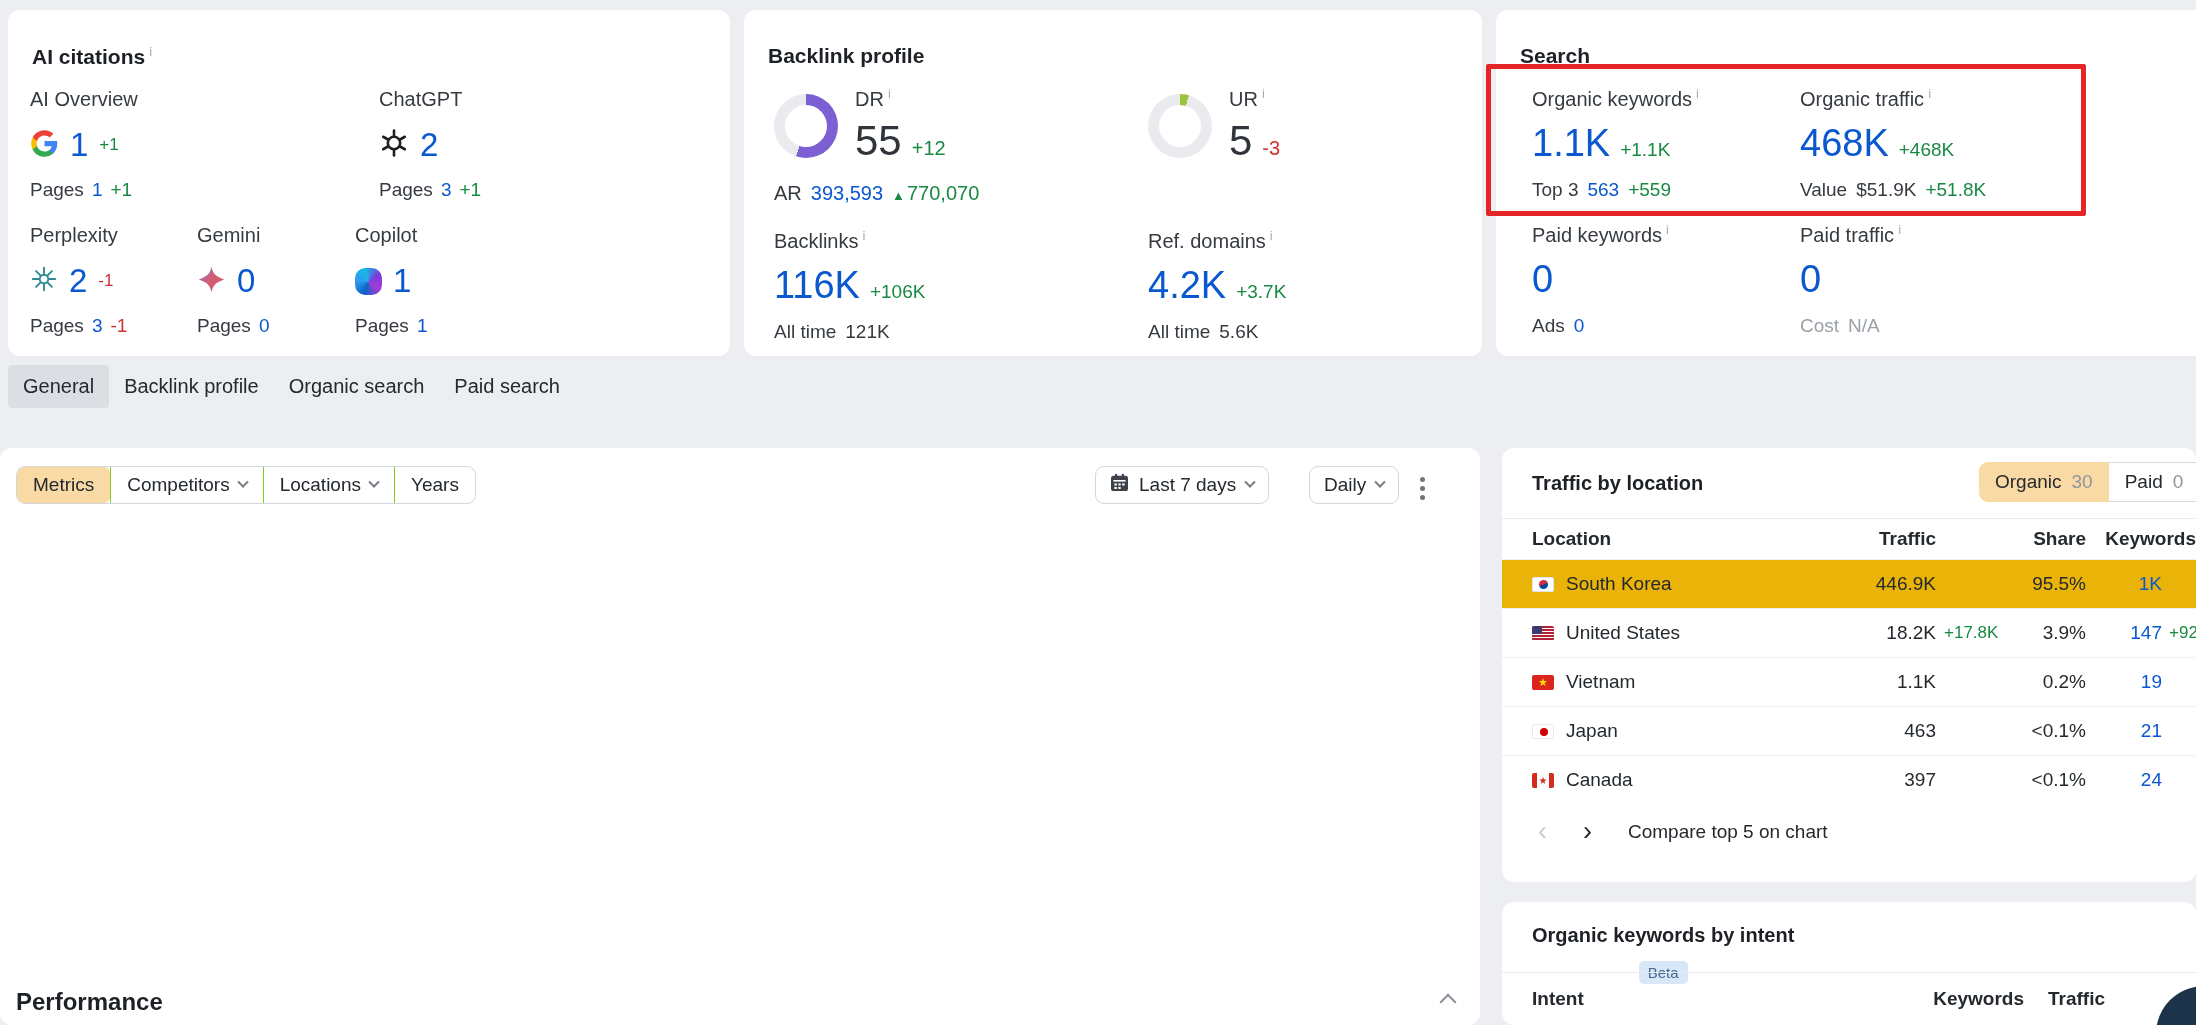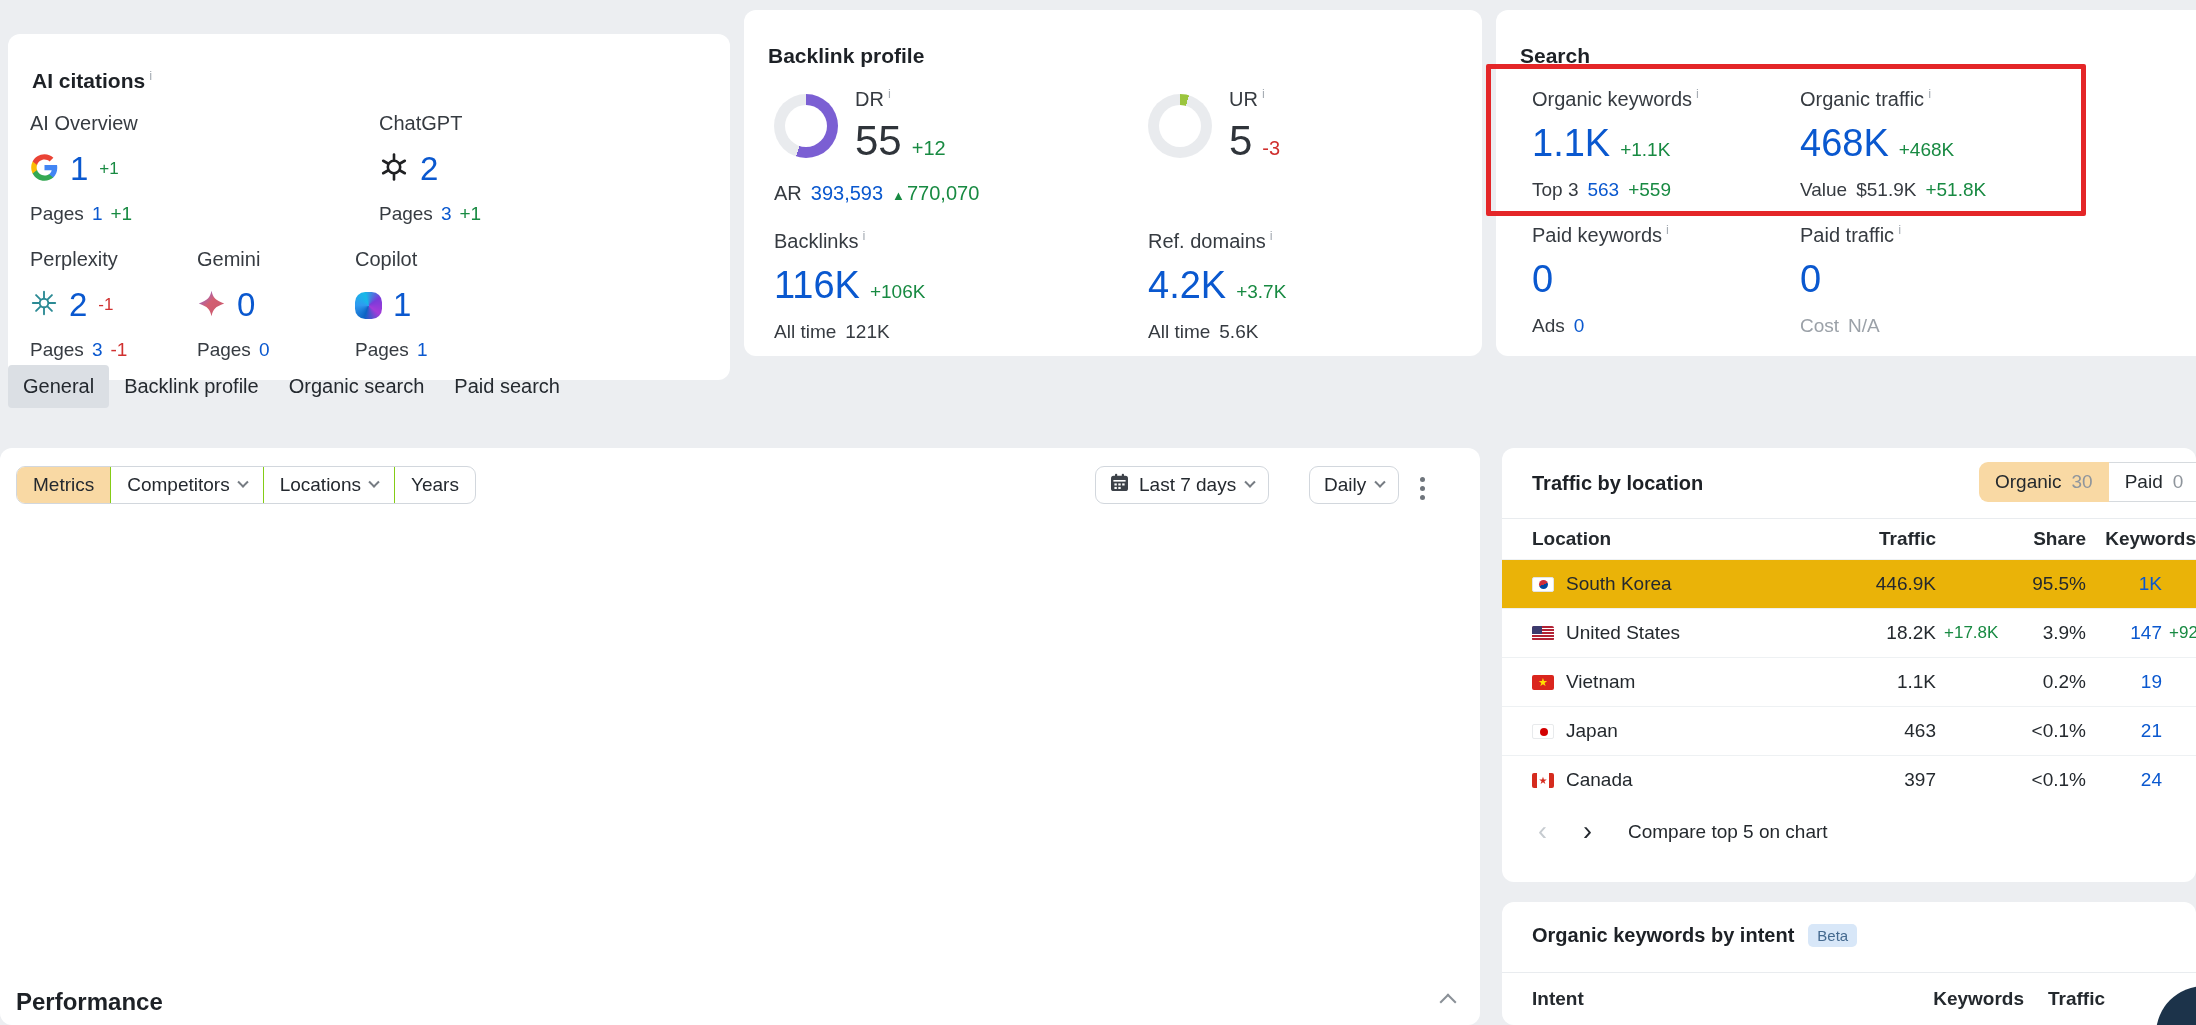--- a/index.html
+++ b/index.html
@@ -1,21 +1,21 @@
 <!DOCTYPE html>
 <html><head>
 <meta charset="utf-8">
 <style>
   * { margin:0; padding:0; box-sizing:border-box; }
   html,body { width:2196px; height:1025px; }
   body { font-family:"Liberation Sans", sans-serif; background:#eceef1; overflow:hidden; position:relative; color:#24292e; }
   .page { position:absolute; inset:0; }
 
   .card { position:absolute; background:#fff; border-radius:12px; }
-  #card-ai { left:8px; top:10px; width:722px; height:346px;margin-top:24px; }
+  #card-ai { left:8px; top:10px; width:722px; height:346px; }
   #card-backlink { left:744px; top:10px; width:738px; height:346px; }
   #card-search { left:1496px; top:10px; width:700px; height:346px; border-radius:12px 0 0 12px; }
   .card-title { position:absolute; left:24px; top:34px; font-size:21px; font-weight:bold; color:#1d2126; }
 
   .inf { display:inline-block; font-size:13px; color:#a7adb4; vertical-align:8px; margin-left:4px; font-weight:normal; }
   .inf::after { content:"i"; }
 
   .green { color:#188a42 !important; }
   .red { color:#d0302f !important; }
   .blue { color:#0a58cf !important; }
@@ -60,21 +60,21 @@
 
   
   .tabs { position:absolute; left:8px; top:365px; display:flex; align-items:center; }
   .tab { font-size:20px; color:#24292f; padding:10px 15px; border-radius:4px; white-space:nowrap; cursor:default; }
   .tab.active { background:#dbdfe4; }
 
   
   #card-main { left:0; top:448px; width:1480px; height:577px; }
   .seg { position:absolute; left:16px; top:18px; display:flex; border:1px solid #d2d7dd; border-radius:9px; overflow:hidden; height:38px; background:#fff; }
   .seg-btn { padding:0 16px; display:flex; align-items:center; gap:9px; font-size:19px; color:#24292f; border-left:1px solid #84cc16; white-space:nowrap; }
-  .seg-btn:first-child { border-left:none; }
+  .seg-btn:first-child { border-left:none;border-radius:6px; }
   .seg-btn.active { background:#f9d9a4; }
   .chev { width:8px; height:8px; border-right:2px solid #767c83; border-bottom:2px solid #767c83; transform:rotate(45deg) translate(-2px,-2px); flex:none; }
   .btn { position:absolute; top:18px; height:38px; border:1px solid #d2d7dd; border-radius:9px; background:#fff; display:flex; align-items:center; gap:10px; padding:0 14px; font-size:19px; color:#24292f; white-space:nowrap; }
   #btn-date { left:1095px; } #btn-daily { left:1309px; }
   #kebab { position:absolute; left:1416px; top:25px; display:flex; flex-direction:column; gap:4px; padding:4px; }
   #kebab i { width:5px; height:5px; border-radius:50%; background:#6f757c; }
 
   #perf-title { position:absolute; left:16px; top:540px; font-size:24px; font-weight:bold; color:#1d2126; }
   #collapse { position:absolute; left:1442px; top:548px; width:12px; height:12px; border-top:2px solid #8a9097; border-right:2px solid #8a9097; transform:rotate(-45deg); }
 
@@ -110,21 +110,21 @@
   .flag.us::before { content:""; position:absolute; left:0; top:0; width:10px; height:8px; background:#3c3b6e; }
   .flag.vn { background:#da251d; }
   .flag.vn::before { content:"★"; position:absolute; left:0; right:0; top:0; bottom:0; color:#ffde00; font-size:11px; line-height:15px; text-align:center; }
   .flag.jp { background:#fff; border:1px solid #e8eaec; }
   .flag.jp::before { content:""; position:absolute; left:6.5px; top:3px; width:8px; height:8px; border-radius:50%; background:#d30000; }
   .flag.ca { background:linear-gradient(90deg,#d52b1e 0 23%,#fff 23% 77%,#d52b1e 77%); }
   .flag.ca::before { content:"★"; position:absolute; left:0; right:0; top:0; bottom:0; color:#d52b1e; font-size:10px; line-height:15px; text-align:center; }
 
   
   #card-intent { left:1502px; top:902px; width:694px; height:123px; overflow:hidden; }
-  .intent-title-row { position:absolute; left:30px; top:22px; display:flex; align-items:center; gap:14px; }
+  .intent-title-row { position:absolute; left:30px; top:22px; display:flex; align-items:center; gap:14px;flex-direction:column; }
   #intent-title { font-size:20px; font-weight:bold; color:#1d2126; }
   .badge { background:#d8e7f8; color:#44698f; font-size:15px; padding:3px 9px; border-radius:5px; }
   .intent-head { position:absolute; left:0; right:0; top:70px; border-top:1px solid #e9ecef; display:grid; grid-template-columns:1fr 115px 81px 91px; padding-left:30px; height:53px; align-items:center; font-size:19px; font-weight:bold; color:#24292e; }
 
   #chat-bubble { position:absolute; left:2156px; top:986px; width:96px; height:96px; border-radius:50%; background:#1c334a; z-index:7; }
 
   .cal-icon { flex:none; }
 </style>
 </head>
 <body>

